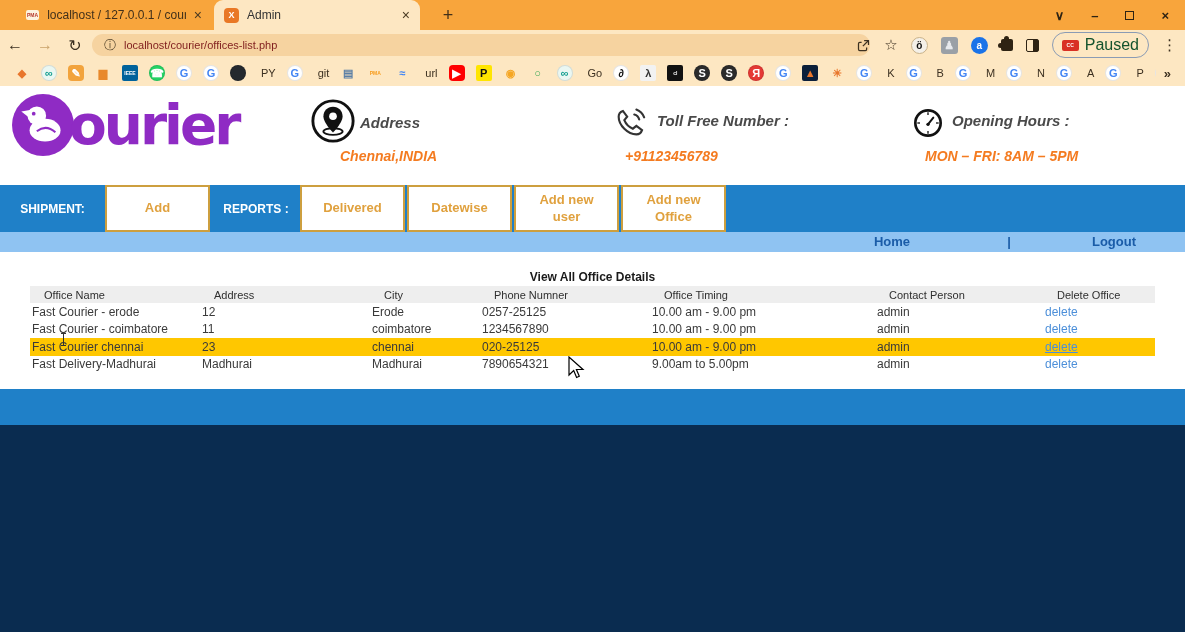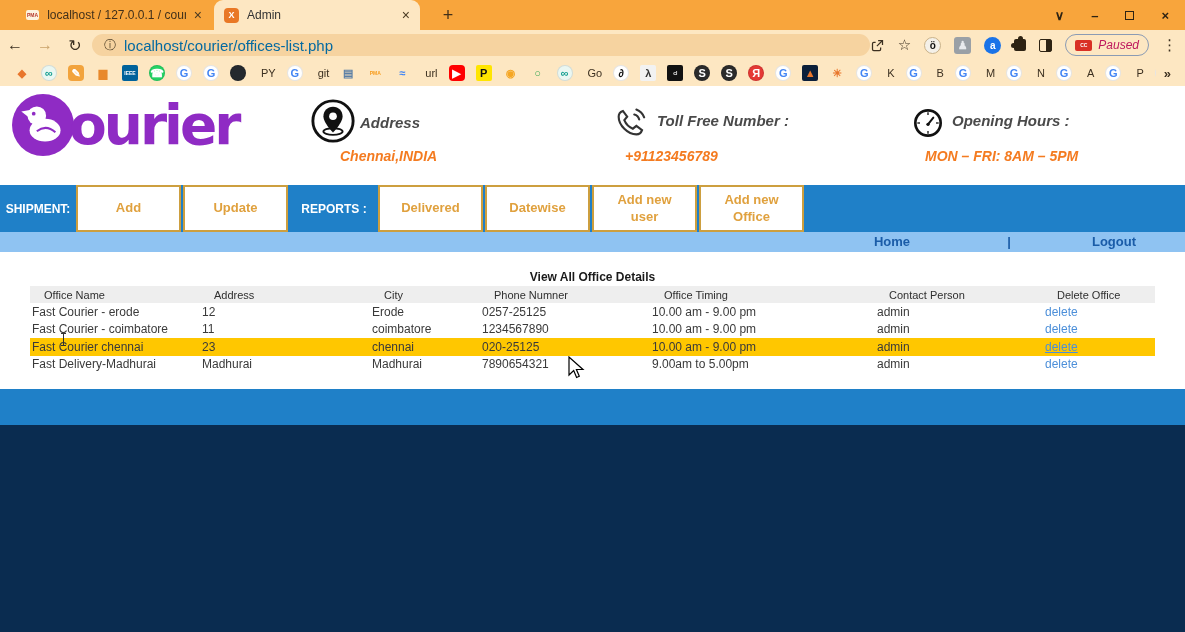--- a/index.html
+++ b/index.html
@@ -18,34 +18,34 @@
   .newtab { position:absolute; left:436px; top:3px; width:24px; height:24px; font-size:18px; color:#41301A; display:flex; align-items:center; justify-content:center; }
   .wincontrols { position:absolute; right:0; top:0; height:30px; display:flex; align-items:center; gap:27px; padding-right:16px; color:#2E2313; font-size:13px; font-weight:bold; }
   .restorebox { width:9px; height:9px; border:1.5px solid #2E2313; background:#F8A53C; position:relative; }
   .restorebox::before { content:""; position:absolute; top:-4px; left:2px; width:9px; height:9px; border:1.5px solid #2E2313; z-index:-1; }
 
   .toolbar { position:absolute; left:0; top:30px; width:1185px; height:30px; background:#FDE7C2; display:flex; align-items:center; }
   .navic { font-size:16px; color:#3C3020; width:30px; text-align:center; }
   .navic.disabled { color:#C9A36B; }
   .omnibox { position:absolute; left:92px; top:4px; width:778px; height:22px; background:#F6D3A0; border-radius:11px; display:flex; align-items:center; padding:0 12px; gap:8px; }
   .omni-info { font-size:12px; color:#55452C; }
-  .omni-url { font-size:15px; color:#0369a1; }
+  .omni-url { font-size:11px; color:#7f1d1d; }
   .toolright { position:absolute; right:8px; top:0; height:30px; display:flex; align-items:center; gap:13px; }
   .tr-ic { font-size:15px; color:#3C3020; display:flex; align-items:center; justify-content:center; }
   .ext { width:17px; height:17px; border-radius:50%; font-size:10px; font-weight:bold; display:flex; align-items:center; justify-content:center; }
   .ext-panda { background:#F4F0E8; color:#111; border:1px solid #C9B289; }
   .ext-person { background:#9AA0A6; color:#E8EAED; border-radius:3px; font-size:11px; }
   .ext-a { background:#1A73E8; color:#fff; }
   .puzzle { width:12px; height:12px; background:#2E2313; border-radius:2px; position:relative; }
   .puzzle::before { content:""; position:absolute; top:-3px; left:3.5px; width:5px; height:5px; border-radius:50%; background:#2E2313; }
   .puzzle::after { content:""; position:absolute; left:-3px; top:3.5px; width:5px; height:5px; border-radius:50%; background:#2E2313; }
   .readmode { width:13px; height:13px; border:1.5px solid #2E2313; border-radius:2px; background:linear-gradient(90deg, transparent 55%, #2E2313 55%); }
   .pausedpill { display:flex; align-items:center; gap:6px; border:1.5px solid #8A9BB4; border-radius:13px; padding:3px 9px; }
   .pbadge { width:17px; height:11px; background:#D93025; border-radius:2px; color:#fff; font-size:5px; font-weight:bold; display:flex; align-items:center; justify-content:center; }
-  .plabel { font-size:12px; color:#be185d;font-style:italic; }
+  .plabel { font-size:16px; color:#14532d; }
   .kebab { font-size:15px; color:#3C3020; letter-spacing:0; }
 
   .bookmarksbar { position:absolute; left:0; top:60px; width:1185px; height:26px; background:#FDE7C2; display:flex; align-items:center; padding:0 14px; box-shadow:0 1px 0 rgba(0,0,0,0.06); }
   .bm-items { display:flex; align-items:center; gap:11px; flex:1; overflow:hidden; }
   .bm { display:flex; align-items:center; gap:4px; flex:0 0 auto; }
   .bm-ic { width:16px; height:16px; display:flex; align-items:center; justify-content:center; font-size:11px; font-weight:bold; border-radius:3px; line-height:1; }
   .bm-ic.circle { border-radius:50%; border:1px solid rgba(0,0,0,0.10); }
   .bm-ic.rounded { border-radius:4px; }
   .bm-ic.square { border-radius:2px; }
   .bm-ic.tiny { font-size:5px; letter-spacing:0; }
@@ -57,21 +57,21 @@
   .logo { position:absolute; left:12px; top:8px; display:flex; align-items:center; }
   .logo svg { width:62px; height:62px; }
   .logotext { font-family:"DejaVu Sans", sans-serif; font-size:55px; font-weight:bold; color:#8F2BC4; letter-spacing:-3px; margin-left:-5px; line-height:62px; }
   .hicon { position:absolute; }
   .hlabel { position:absolute; font-size:15px; font-weight:bold; font-style:italic; color:#4A4A4A; }
   .hvalue { position:absolute; font-size:14px; font-weight:bold; font-style:italic; color:#F47B20; }
 
   
   .navbar { position:absolute; left:0; top:185px; width:1185px; height:47px; background:#1F80C8; display:flex; align-items:stretch; }
   .navlabel { color:#fff; font-weight:bold; font-size:12px; display:flex; align-items:center; justify-content:center; }
-  .lab-shipment { width:76px; }
+  .lab-shipment { width:105px; }
   .lab-reports { width:88px; }
   .navgroup { display:flex; align-items:stretch; }
   .navbtn { width:105px; margin-right:2px; background:#fff; border:2px solid #CD9F3F; color:#E0A13E; font-weight:bold; font-size:13px; display:flex; align-items:center; justify-content:center; text-align:center; padding:2px 8px; line-height:1.25; }
   .subnav { position:absolute; left:0; top:232px; width:1185px; height:20px; background:#8FC3F2; }
   .subitem { position:absolute; top:2px; width:90px; text-align:right; font-size:13px; font-weight:bold; color:#1A5CA8; }
 
   
   .content { position:absolute; left:0; top:252px; width:1185px; height:137px; background:#fff; }
   .pagetitle { position:absolute; top:18px; left:0; width:1185px; text-align:center; font-size:12px; font-weight:bold; color:#1A1A1A; }
   .officetable { position:absolute; left:30px; top:34px; width:1125px; }
@@ -318,21 +318,20 @@
       </svg>
     </span>
     <span class="hlabel" style="left:952px; top:26px;text-align:right;">Opening Hours :</span>
     <span class="hvalue" style="left:925px; top:62px;">MON – FRI: 8AM – 5PM</span>
   </div>
 
   <div class="navbar">
     <div class="navlabel lab-shipment">SHIPMENT:</div>
     <div class="navgroup">
         <div class="navbtn">Add</div>
-        <div class="navbtn">Update</div>
       </div>
     <div class="navlabel lab-reports">REPORTS :</div>
     <div class="navgroup">
         <div class="navbtn">Delivered</div>
         <div class="navbtn">Datewise</div>
         <div class="navbtn">Add new user</div>
         <div class="navbtn">Add new Office</div>
       </div>
   </div>
 

